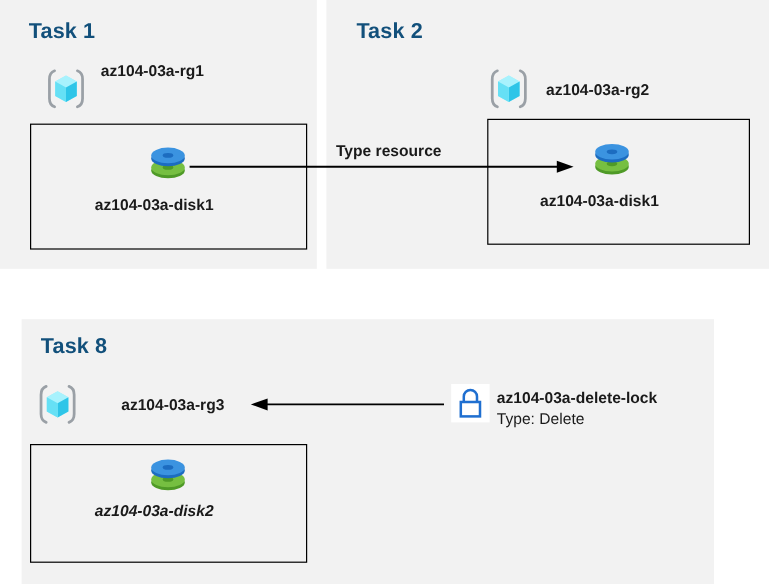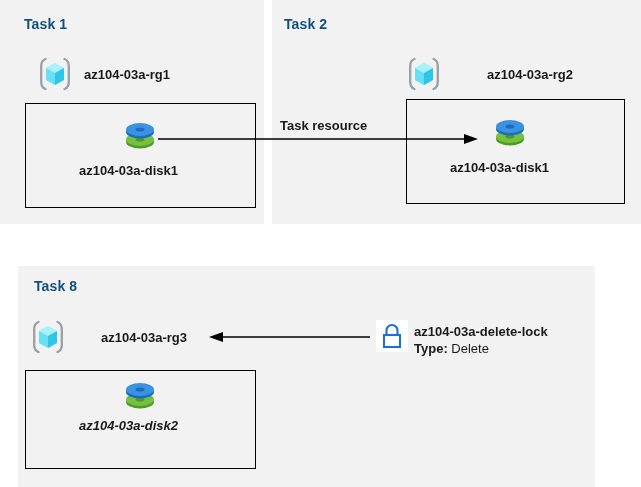--- a/index.html
+++ b/index.html
@@ -16,21 +16,21 @@
   }
 
   .panel {
     position: absolute;
     background: #f2f2f2;
     box-sizing: border-box;
   }
 
   .panel-title {
     position: absolute;
-    font-size: 14px;
+    font-size: 18px;
     font-weight: bold;
     color: #12507b;
     letter-spacing: 0.1px;
     white-space: nowrap;
   }
 
   .inner-box {
     position: absolute;
     border: 1.6px solid #000000;
     box-sizing: border-box;
@@ -83,21 +83,21 @@
     font-weight: bold;
     color: #1a1a1a;
     white-space: nowrap;
   }
   .lock-type {
     position: absolute;
     font-size: 13px;
     color: #1a1a1a;
     white-space: nowrap;
   }
-  .lock-type b { font-weight: bold; }
+  .lock-type b { font-weight: normal; }
 
   
   .arrow-layer {
     position: absolute;
     left: 0; top: 0;
     width: 641px; height: 487px;
     pointer-events: none;
   }
 </style>
 </head>
@@ -110,51 +110,51 @@
 <div class="rg-icon" style="left:38px; top:57px;">
   <svg viewBox="0 0 34 34" xmlns="http://www.w3.org/2000/svg">
     <path d="M7.5 2 C4.2 3.2 3.2 5.5 3.2 9 L3.2 25 C3.2 28.5 4.2 30.8 7.5 32" fill="none" stroke="#9aa0a6" stroke-width="2.3" stroke-linecap="round"></path>
     <path d="M26.5 2 C29.8 3.2 30.8 5.5 30.8 9 L30.8 25 C30.8 28.5 29.8 30.8 26.5 32" fill="none" stroke="#9aa0a6" stroke-width="2.3" stroke-linecap="round"></path>
     <polygon points="17,6 26,11 26,23 17,28 8,23 8,11" fill="#9bf0fb"></polygon>
     <polygon points="17,6 26,11 17,16 8,11" fill="#a8f2fd"></polygon>
     <polygon points="17,16 26,11 26,23 17,28" fill="#2ec5e8"></polygon>
     <polygon points="17,16 8,11 8,23 17,28" fill="#66e0f5"></polygon>
   </svg>
 </div>
-<div class="node-label" style="left:84px; top:67px;">az104-03a-rg1</div>
+<div class="node-label" style="left:84px; top:51px;">az104-03a-rg1</div>
 
 <div class="inner-box" style="left:25px; top:103px; width:231px; height:105px;"></div>
 
 <div class="disk-icon" style="left:120px; top:116px;">
   <svg viewBox="0 0 40 40" xmlns="http://www.w3.org/2000/svg">
     <ellipse cx="20" cy="26" rx="14" ry="6.5" fill="#4f9a27"></ellipse>
     <ellipse cx="20" cy="23.5" rx="14" ry="6.5" fill="#76bf41"></ellipse>
     <ellipse cx="20" cy="23.5" rx="4.4" ry="2.0" fill="#4f9a27"></ellipse>
     <ellipse cx="20" cy="16" rx="14" ry="6.5" fill="#1c6cc0"></ellipse>
     <ellipse cx="20" cy="13.5" rx="14" ry="6.5" fill="#3b93e0"></ellipse>
     <ellipse cx="20" cy="13.5" rx="4.4" ry="2.0" fill="#1c6cc0"></ellipse>
   </svg>
 </div>
 <div class="node-label" style="left:79px; top:163px;">az104-03a-disk1</div>
 
 <div class="panel" style="left:272px; top:0px; width:369px; height:224px;">
 </div>
-<div class="panel-title" style="left:284px; top:16px;">Task 2</div>
+<div class="panel-title" style="left:297px; top:16px;">Task 2</div>
 
 <div class="rg-icon" style="left:407px; top:57px;">
   <svg viewBox="0 0 34 34" xmlns="http://www.w3.org/2000/svg">
     <path d="M7.5 2 C4.2 3.2 3.2 5.5 3.2 9 L3.2 25 C3.2 28.5 4.2 30.8 7.5 32" fill="none" stroke="#9aa0a6" stroke-width="2.3" stroke-linecap="round"></path>
     <path d="M26.5 2 C29.8 3.2 30.8 5.5 30.8 9 L30.8 25 C30.8 28.5 29.8 30.8 26.5 32" fill="none" stroke="#9aa0a6" stroke-width="2.3" stroke-linecap="round"></path>
     <polygon points="17,6 26,11 26,23 17,28 8,23 8,11" fill="#9bf0fb"></polygon>
     <polygon points="17,6 26,11 17,16 8,11" fill="#a8f2fd"></polygon>
     <polygon points="17,16 26,11 26,23 17,28" fill="#2ec5e8"></polygon>
     <polygon points="17,16 8,11 8,23 17,28" fill="#66e0f5"></polygon>
   </svg>
 </div>
-<div class="node-label" style="left:455px; top:67px;margin-left:32px;">az104-03a-rg2</div>
+<div class="node-label" style="left:455px; top:67px;">az104-03a-rg2</div>
 
 <div class="inner-box" style="left:406px; top:99px; width:219px; height:105px;"></div>
 
 <div class="disk-icon" style="left:490px; top:113px;">
   <svg viewBox="0 0 40 40" xmlns="http://www.w3.org/2000/svg">
     <ellipse cx="20" cy="26" rx="14" ry="6.5" fill="#4f9a27"></ellipse>
     <ellipse cx="20" cy="23.5" rx="14" ry="6.5" fill="#76bf41"></ellipse>
     <ellipse cx="20" cy="23.5" rx="4.4" ry="2.0" fill="#4f9a27"></ellipse>
     <ellipse cx="20" cy="16" rx="14" ry="6.5" fill="#1c6cc0"></ellipse>
     <ellipse cx="20" cy="13.5" rx="14" ry="6.5" fill="#3b93e0"></ellipse>
@@ -210,13 +210,13 @@
     <line x1="158" y1="139" x2="468" y2="139" stroke="#000000" stroke-width="1.6"></line>
     <polygon points="478,139 464,134 464,144" fill="#000000"></polygon>
   </g>
 
   <g>
     <line x1="370" y1="337" x2="219" y2="337" stroke="#000000" stroke-width="1.6"></line>
     <polygon points="209,337 223,332 223,342" fill="#000000"></polygon>
   </g>
 </svg>
 
-<div class="edge-label" style="left:280px; top:118px;">Task resource</div>
+<div class="edge-label" style="left:280px; top:118px;">Type resource</div>
 
 </body></html>

